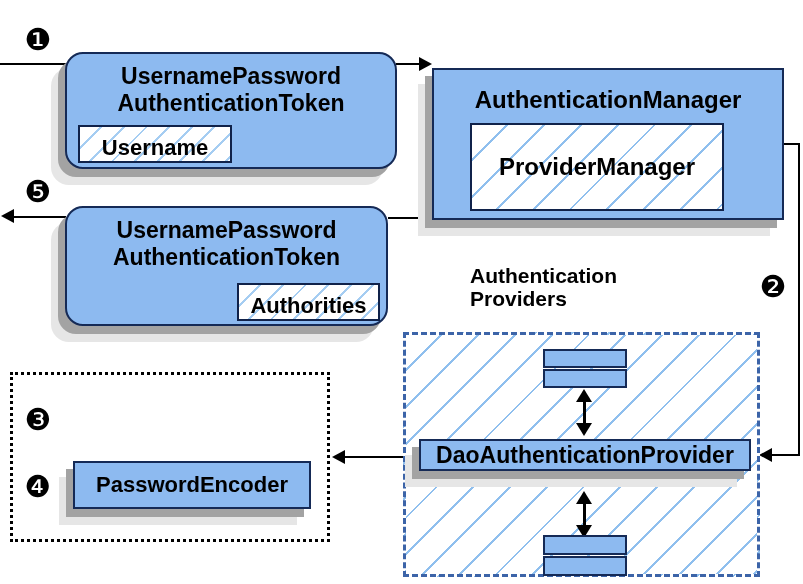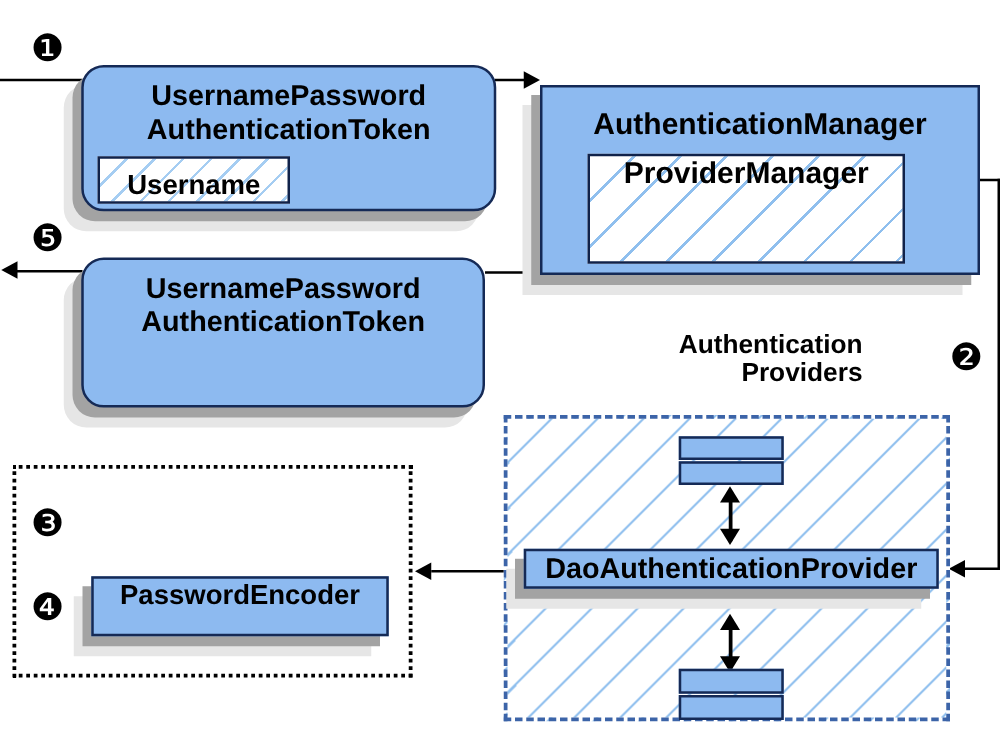--- a/index.html
+++ b/index.html
@@ -21,38 +21,38 @@
   }
   .hatch-big {
     background-color:#ffffff;
     background-image:repeating-linear-gradient(135deg, rgba(0,0,0,0) 0 24px, #8fbfee 24px 26px);
   }
   .token-title { position:absolute; left:0; right:0; top:9px; text-align:center; font-size:23px; line-height:27px; }
   .field {
     position:absolute; border:2.5px solid #10224a; display:flex; align-items:flex-end; justify-content:center;
     font-size:22px;
   }
-  .center-flex { display:flex; align-items:flex-start; justify-content:center; }
+  .center-flex { display:flex; align-items:center; justify-content:center; }
   .hline { position:absolute; height:2px; background:#000; }
   .vline { position:absolute; width:2px; background:#000; }
   .tri-right { position:absolute; width:0; height:0; border-top:7px solid transparent; border-bottom:7px solid transparent; border-left:13px solid #000; }
   .tri-left  { position:absolute; width:0; height:0; border-top:7px solid transparent; border-bottom:7px solid transparent; border-right:13px solid #000; }
   .tri-up    { position:absolute; width:0; height:0; border-left:8px solid transparent; border-right:8px solid transparent; border-bottom:13px solid #000; }
   .tri-down  { position:absolute; width:0; height:0; border-left:8px solid transparent; border-right:8px solid transparent; border-top:13px solid #000; }
   .badge { position:absolute; width:34px; text-align:center; font-family:"DejaVu Sans",sans-serif; font-size:30px; line-height:32px; font-weight:normal; color:#000; }
   .bar { position:absolute; width:80px; background:#8dbaf0; border:2px solid #152a56; }
   .dashed-container {
     position:absolute; left:403px; top:332px; width:357px; height:245px;
     border:3px dashed #3c64a8; box-sizing:border-box;
   }
   .dotted-container {
     position:absolute; left:10px; top:372px; width:320px; height:170px;
     border:3px dotted #000; box-sizing:border-box;
   }
-  .group-label { position:absolute; text-align:right; font-size:21px; line-height:23px; }
+  .group-label { position:absolute; text-align:left; font-size:21px; line-height:23px; }
 </style>
 </head>
 <body>
 
 <div class="canvas">
 
   <div class="badge" style="left:21px; top:24px;">❶</div>
   <div class="badge" style="left:756px; top:271px;">❷</div>
   <div class="badge" style="left:21px; top:404px;">❸</div>
   <div class="badge" style="left:21px; top:471px;">❹</div>
@@ -91,20 +91,23 @@
     <div class="field hatch-big center-flex" style="left:36px; top:53px; width:250px; height:84px; font-size:24px; border-width:2px;">
       <span>ProviderManager</span>
     </div>
   </div>
 
   <div class="box rounded shadow" style="left:65px; top:158px; width:323px; height:120px;">
     <div class="token-title">
       <div>UsernamePassword</div>
       <div>AuthenticationToken</div>
     </div>
+    <div class="field hatch" style="left:170px; top:75px; width:139px; height:34px;">
+      <span>Authorities</span>
+    </div>
   </div>
 
   <div class="group-label" style="left:470px; top:264px; width:220px;">
     <div>Authentication</div>
     <div>Providers</div>
   </div>
 
   <div class="dashed-container hatch-big">
 
     <div class="bar" style="left:137px; top:14px; height:15px;"></div>

